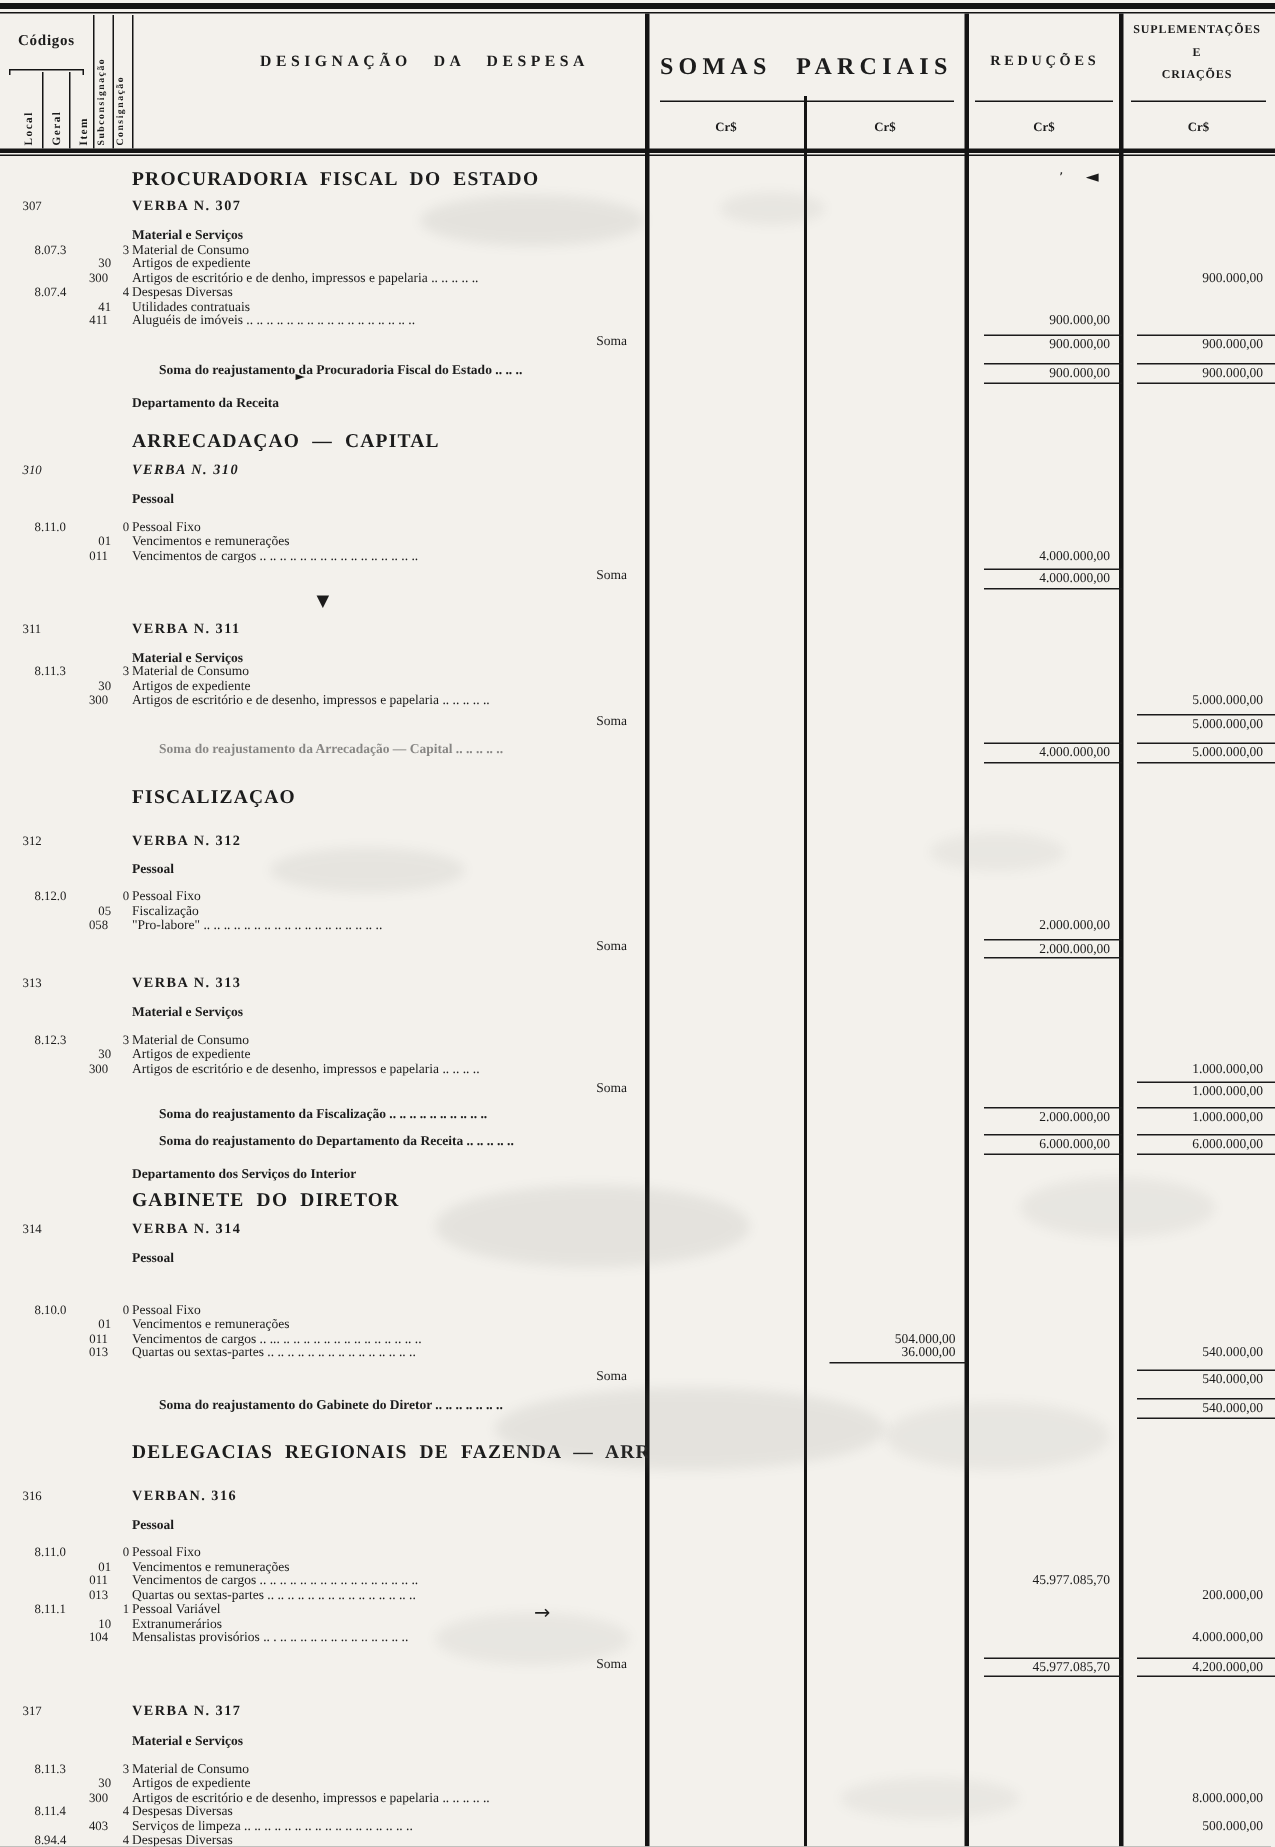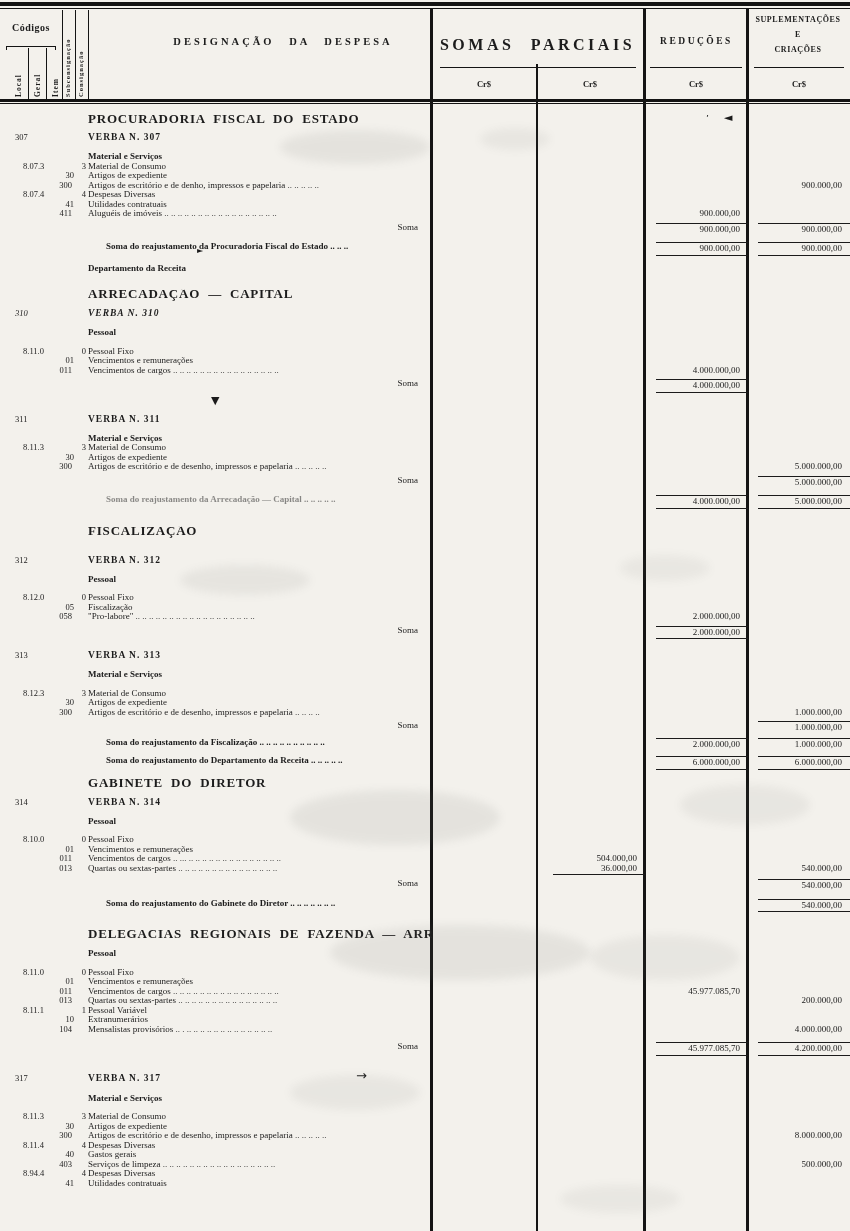--- a/index.html
+++ b/index.html
@@ -479,20 +479,28 @@
       <div class="row rej" style="margin-top: 7px;">
         <div class="codes"></div>
         <div class="des">
           <span class="t">Soma do reajustamento do Departamento da Receita .. .. .. .. ..</span>
         </div>
         <div class="val sp1"></div>
         <div class="val sp2"></div>
         <div class="val red"><span class="num ovl unl">6.000.000,00</span></div>
         <div class="val sup"><span class="num ovl unl">6.000.000,00</span></div>
       </div>
+      <div class="row bold" style="margin-top: 8px;">
+        <div class="codes"></div>
+        <div class="des"><span class="t">Departamento dos Serviços do Interior</span></div>
+        <div class="val sp1"></div>
+        <div class="val sp2"></div>
+        <div class="val red"></div>
+        <div class="val sup"></div>
+      </div>
       <div class="row section" style="margin-top: 8px;">
         <div class="codes"></div>
         <div class="des"><span class="t">GABINETE DO DIRETOR</span></div>
         <div class="val sp1"></div>
         <div class="val sp2"></div>
         <div class="val red"></div>
         <div class="val sup"></div>
       </div>
       <div class="row verba" style="margin-top: 8px;">
         <div class="codes">
@@ -505,21 +513,21 @@
         <div class="val sup"></div>
       </div>
       <div class="row bold" style="margin-top: 8px;">
         <div class="codes"></div>
         <div class="des"><span class="t">Pessoal</span></div>
         <div class="val sp1"></div>
         <div class="val sp2"></div>
         <div class="val red"></div>
         <div class="val sup"></div>
       </div>
-      <div class="row item" style="margin-top: 9px;">
+      <div class="row item" style="margin-top: 25px;">
         <div class="codes">
           <span class="c1 g">8.10.0</span>
           <span class="c2 i">0</span>
         </div>
         <div class="des"><span class="t">Pessoal Fixo</span></div>
         <div class="val sp1"></div>
         <div class="val sp2"></div>
         <div class="val red"></div>
         <div class="val sup"></div>
       </div>
@@ -572,20 +580,30 @@
         <div class="val sup"><span class="num ovl unl">540.000,00</span></div>
       </div>
       <div class="row section" style="margin-top: 17px;">
         <div class="codes"></div>
         <div class="des"><span class="t">DELEGACIAS REGIONAIS DE FAZENDA — ARRECADAÇÃO</span></div>
         <div class="val sp1"></div>
         <div class="val sp2"></div>
         <div class="val red"></div>
         <div class="val sup"></div>
       </div>
+      <div class="row verba" style="margin-top: 18px;">
+        <div class="codes">
+          <span class="c1 l">316</span>
+        </div>
+        <div class="des"><span class="t">VERBAN. 316</span></div>
+        <div class="val sp1"></div>
+        <div class="val sp2"></div>
+        <div class="val red"></div>
+        <div class="val sup"></div>
+      </div>
       <div class="row bold" style="margin-top: 8px;">
         <div class="codes"></div>
         <div class="des"><span class="t">Pessoal</span></div>
         <div class="val sp1"></div>
         <div class="val sp2"></div>
         <div class="val red"></div>
         <div class="val sup"></div>
       </div>
       <div class="row item" style="margin-top: 9px;">
         <div class="codes">
@@ -715,30 +733,20 @@
         <div class="val sp2"></div>
         <div class="val red"></div>
         <div class="val sup"><span class="num">8.000.000,00</span></div>
       </div>
       <div class="row item">
         <div class="codes">
           <span class="c1 g">8.11.4</span>
           <span class="c2 i">4</span>
         </div>
         <div class="des"><span class="t">Despesas Diversas</span></div>
-        <div class="val sp1"></div>
-        <div class="val sp2"></div>
-        <div class="val red"></div>
-        <div class="val sup"></div>
-      </div>
-      <div class="row item">
-        <div class="codes">
-          <span class="c2 s">40</span>
-        </div>
-        <div class="des"><span class="t">Gastos gerais</span></div>
         <div class="val sp1"></div>
         <div class="val sp2"></div>
         <div class="val red"></div>
         <div class="val sup"></div>
       </div>
       <div class="row item">
         <div class="codes">
           <span class="c2 c">403</span>
         </div>
         <div class="des"><span class="t">Serviços de limpeza .. .. .. .. .. .. .. .. .. .. .. .. .. .. .. .. ..</span></div>

